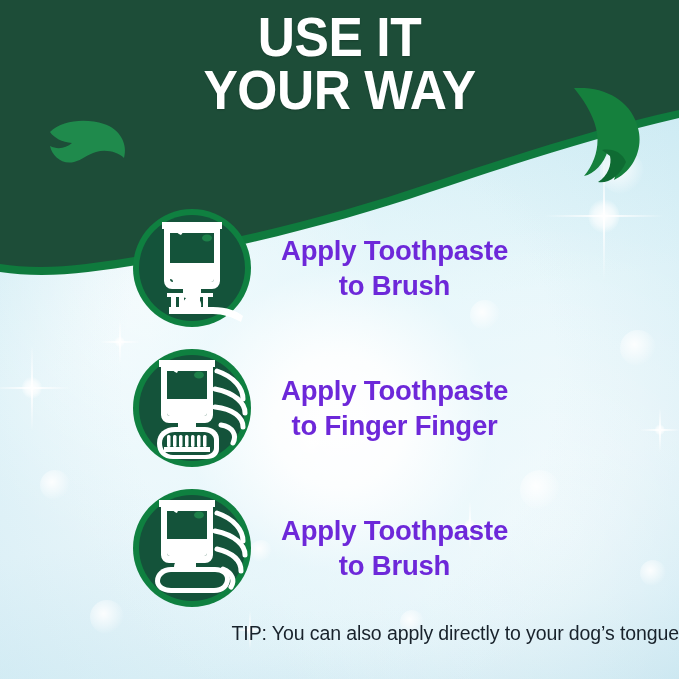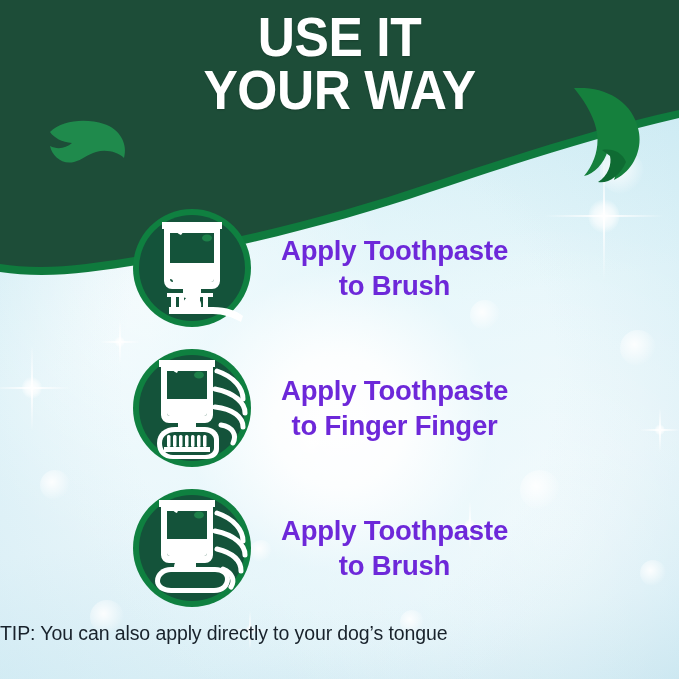--- a/index.html
+++ b/index.html
@@ -121,21 +121,21 @@
     letter-spacing: -0.2px;
   }
   .step-label .l2 { display: block; text-align: center; }
 
   
   .tip {
     position: absolute;
     left: 0;
     top: 622px;
     width: 679px;
-    text-align: left;
+    text-align: right;
     color: #18222b;
     font-size: 19.5px;
     font-weight: normal;
     letter-spacing: -0.1px;
   }
 </style>
 </head>
 <body>
 
 <div id="stage">

